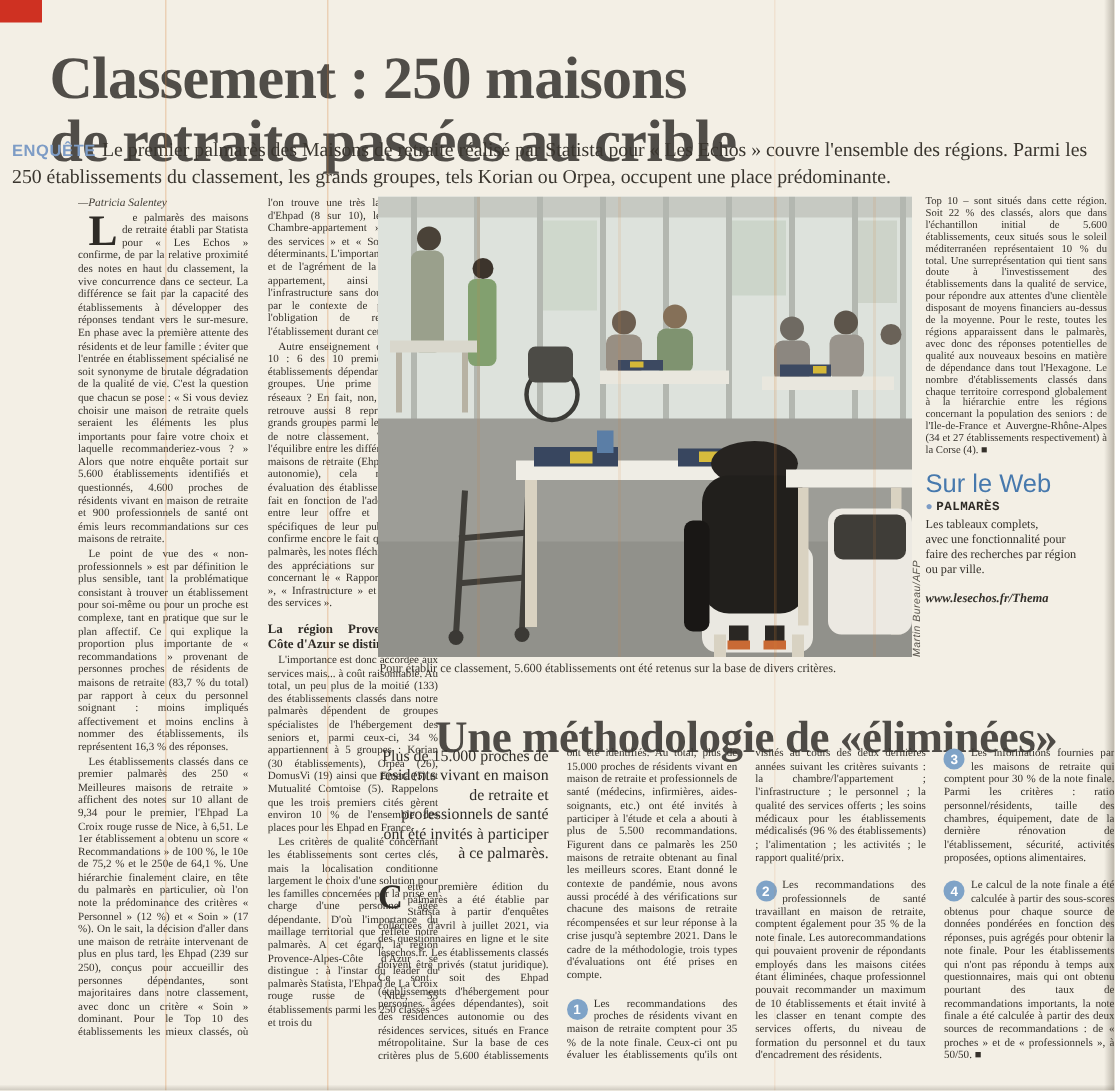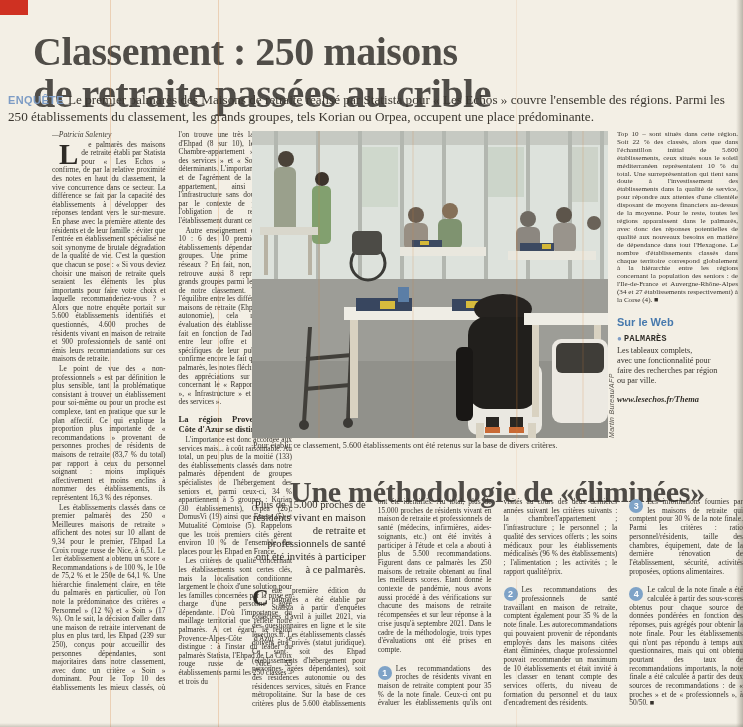--- a/index.html
+++ b/index.html
@@ -71,22 +71,22 @@
   }
 
   
   .right-col{
     position:absolute;left:617px;top:131px;width:121px;height:594px;
     font-size:7.1px;line-height:7.9px;text-align:justify;hyphens:auto;color:#35312b;
   }
   .right-col p{margin:0;}
   .web-box{margin-top:14px;}
   .web-title{
-    font-family:"Liberation Sans", sans-serif;font-weight:bold;
-    font-size:11px;color:#4779ad;margin-bottom:8px;
+    font-family:"Liberation Sans", sans-serif;font-weight:normal;
+    font-size:17px;color:#4779ad;margin-bottom:8px;
   }
   .web-label{
     font-family:Liberation Mono, monospace;font-weight:bold;
     font-size:8.4px;color:#2e2b26;letter-spacing:.3px;margin-bottom:2px;
   }
   .web-dot{color:#7d9cc5;font-size:8px;margin-right:2px;}
   .web-text{font-size:8.2px;line-height:10.2px;text-align:left;white-space:pre-line;}
   .web-url{font-style:italic;font-weight:bold;font-size:8.4px;margin-top:9px;color:#33302a;}
 
   

